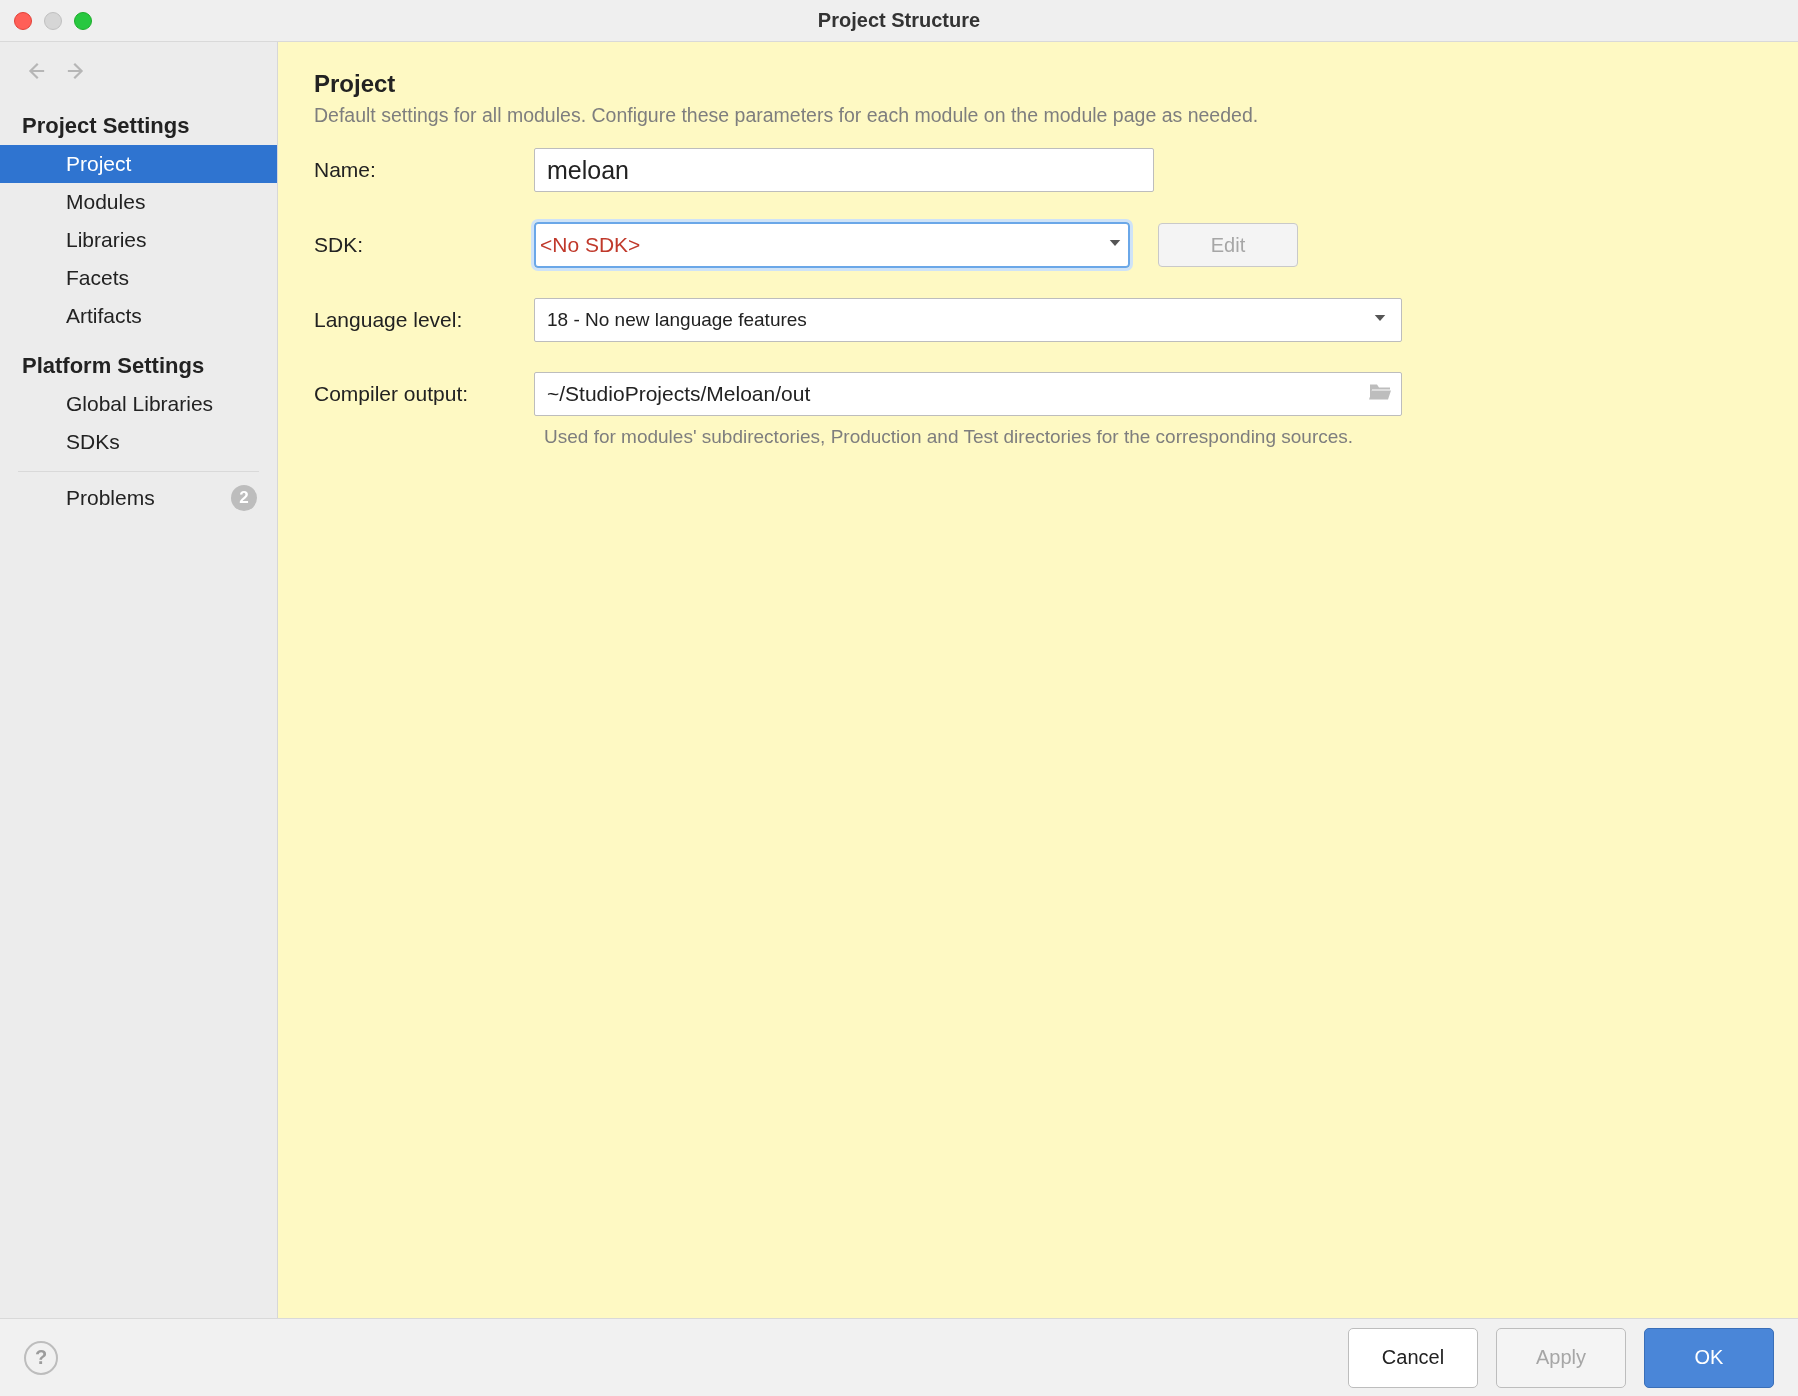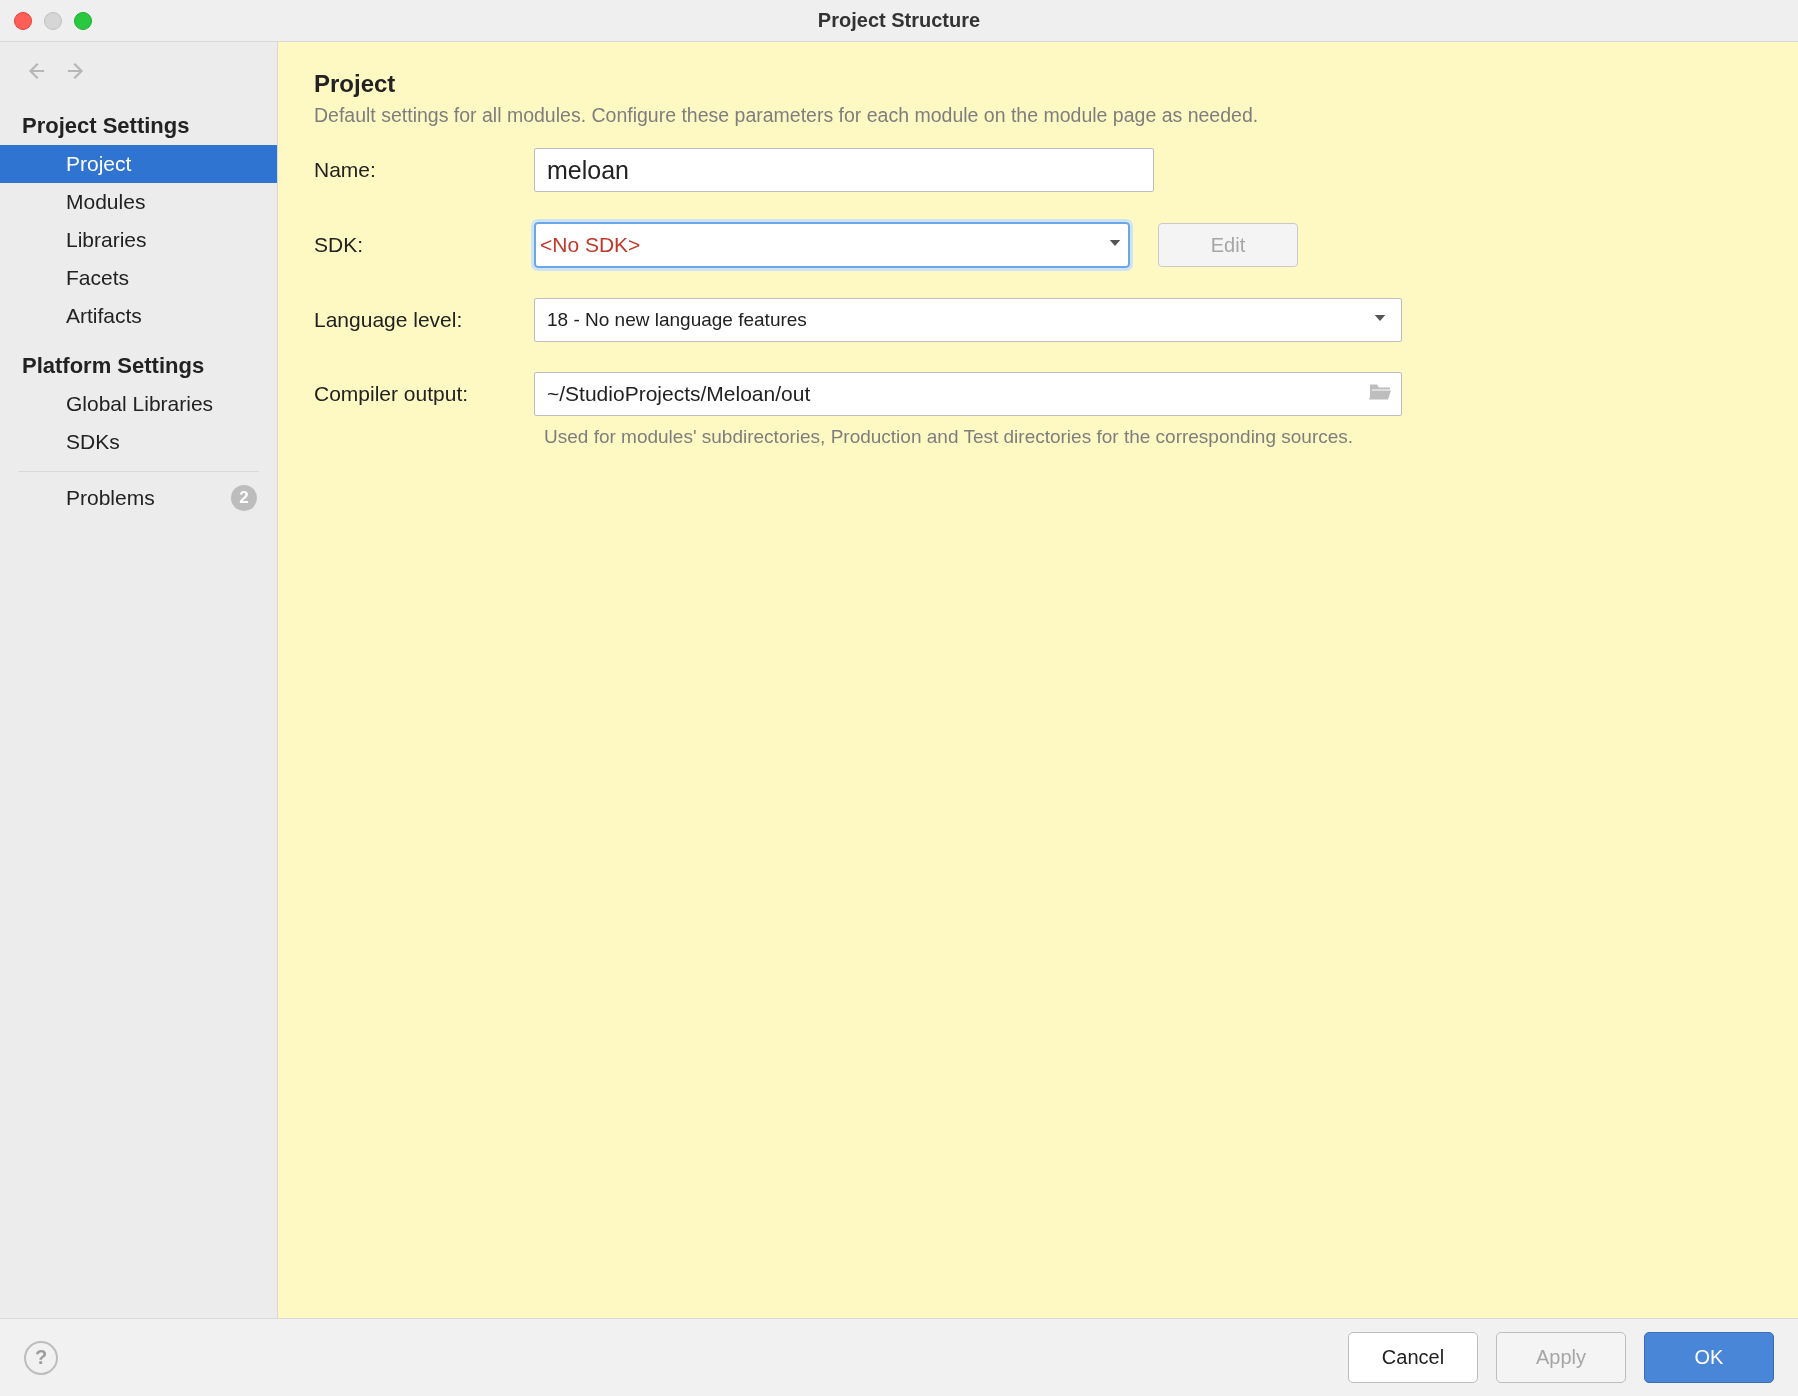--- a/index.html
+++ b/index.html
@@ -50,21 +50,21 @@
 .out-wrap { display: flex; align-items: center; position: relative; }
 .out-input { height: 44px; width: 868px; border: 1px solid #bdbdbd; background: #fff; padding: 0 44px 0 12px; font-size: 21px; color: #222; border-radius: 2px; }
 .browse-icon { position: absolute; right: 10px; top: 50%; transform: translateY(-50%); }
 .browse-icon svg { width: 24px; height: 20px; fill: #bdbdbd; }
 
 .out-hint { font-size: 19px; color: #7e7e7e; margin-left: 230px; margin-top: -20px; }
 
 .footer { height: 78px; border-top: 1px solid #d9d9d9; background: #f1f1f1; display: flex; align-items: center; padding: 0 24px; gap: 18px; }
 .footer .help { width: 34px; height: 34px; border: 2px solid #bdbdbd; border-radius: 50%; display: flex; align-items: center; justify-content: center; color: #9c9c9c; font-weight: 700; font-size: 20px; cursor: default; }
 .footer-spacer { flex: 1; }
-.btn { height: 51px; min-width: 130px; padding: 0 22px; border-radius: 5px; font-size: 20px; cursor: default; border: 1px solid #bdbdbd; background: #fff; color: #222; }
+.btn { height: 60px; min-width: 130px; padding: 0 22px; border-radius: 5px; font-size: 20px; cursor: default; border: 1px solid #bdbdbd; background: #fff; color: #222; }
 .btn.apply { color: #a6a6a6; background: #f4f4f4; }
 .btn.ok { background: #4a86d8; border: 1px solid #3a6fb8; color: #fff; }
 </style>
 </head>
 <body>
 
 <div class="window">
 
   <div class="titlebar">
     <div class="traffic">

